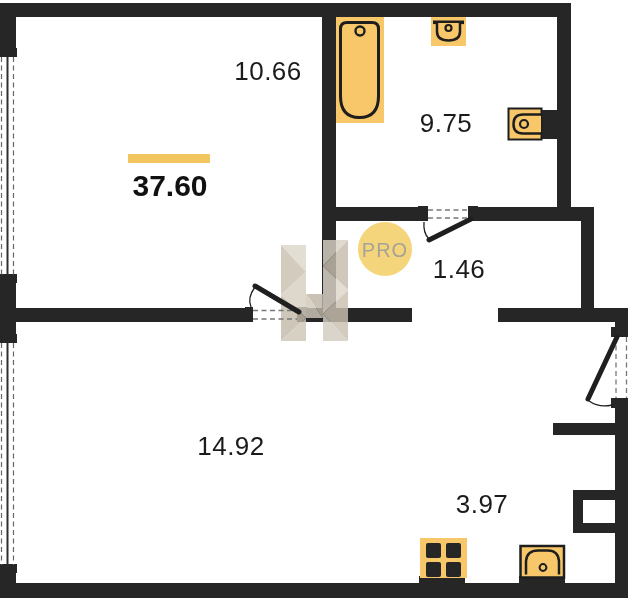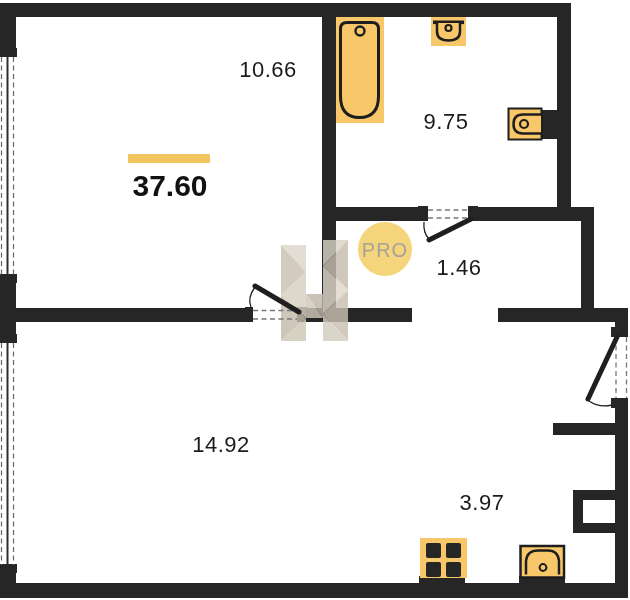--- a/index.html
+++ b/index.html
@@ -7,21 +7,21 @@
     position:relative;
     width:630px;height:600px;
     background:#ffffff;
     font-family:"Liberation Sans","DejaVu Sans",sans-serif;
     overflow:hidden;
   }
   #plan svg{position:absolute;left:0;top:0;}
   .room-label{
     position:absolute;
     transform:translateX(-50%);
-    font-size:22px;
+    font-size:26px;
     line-height:1.05;
     color:#1b1b1b;
     white-space:nowrap;
     letter-spacing:0.5px;
   }
   .total-label{
     position:absolute;
     transform:translateX(-50%);
     font-size:30px;
     font-weight:bold;
@@ -177,21 +177,21 @@
       <text x="385" y="250" text-anchor="middle" dominant-baseline="central" font-family="Liberation Sans, DejaVu Sans, sans-serif" font-size="20" letter-spacing="1" fill="#a5a298">PRO</text>
     </g>
   </svg>
 
   <div class="room-label" style="left:268px; top:58px;">10.66</div>
 
   <div class="room-label" style="left:446px; top:110px;">9.75</div>
 
   <div class="room-label" style="left:459px; top:256px;">1.46</div>
 
-  <div class="room-label" style="left:221px; top:433px;">14.92</div>
+  <div class="room-label" style="left:231px; top:433px;">14.92</div>
 
   <div class="room-label" style="left:482px; top:491px;text-align:right;">3.97</div>
 
   <div class="accent-bar" style="left:128px; top:154px; width:82px; height:9px;"></div>
 
   <div class="total-label" style="left:170px; top:169px;">37.60</div>
 
 </div>
 
 </body></html>

